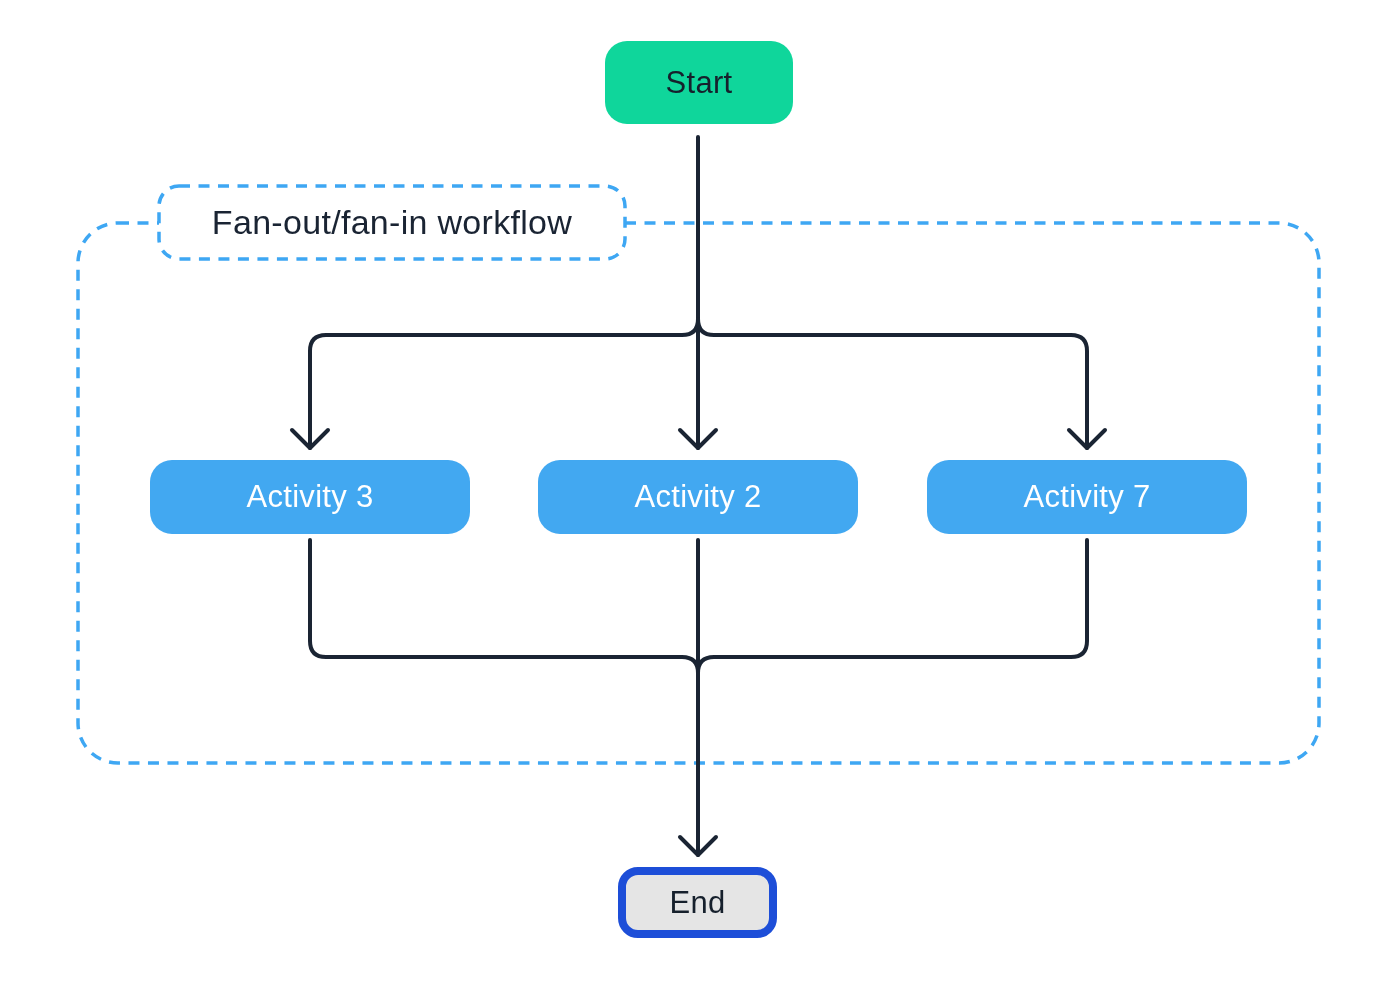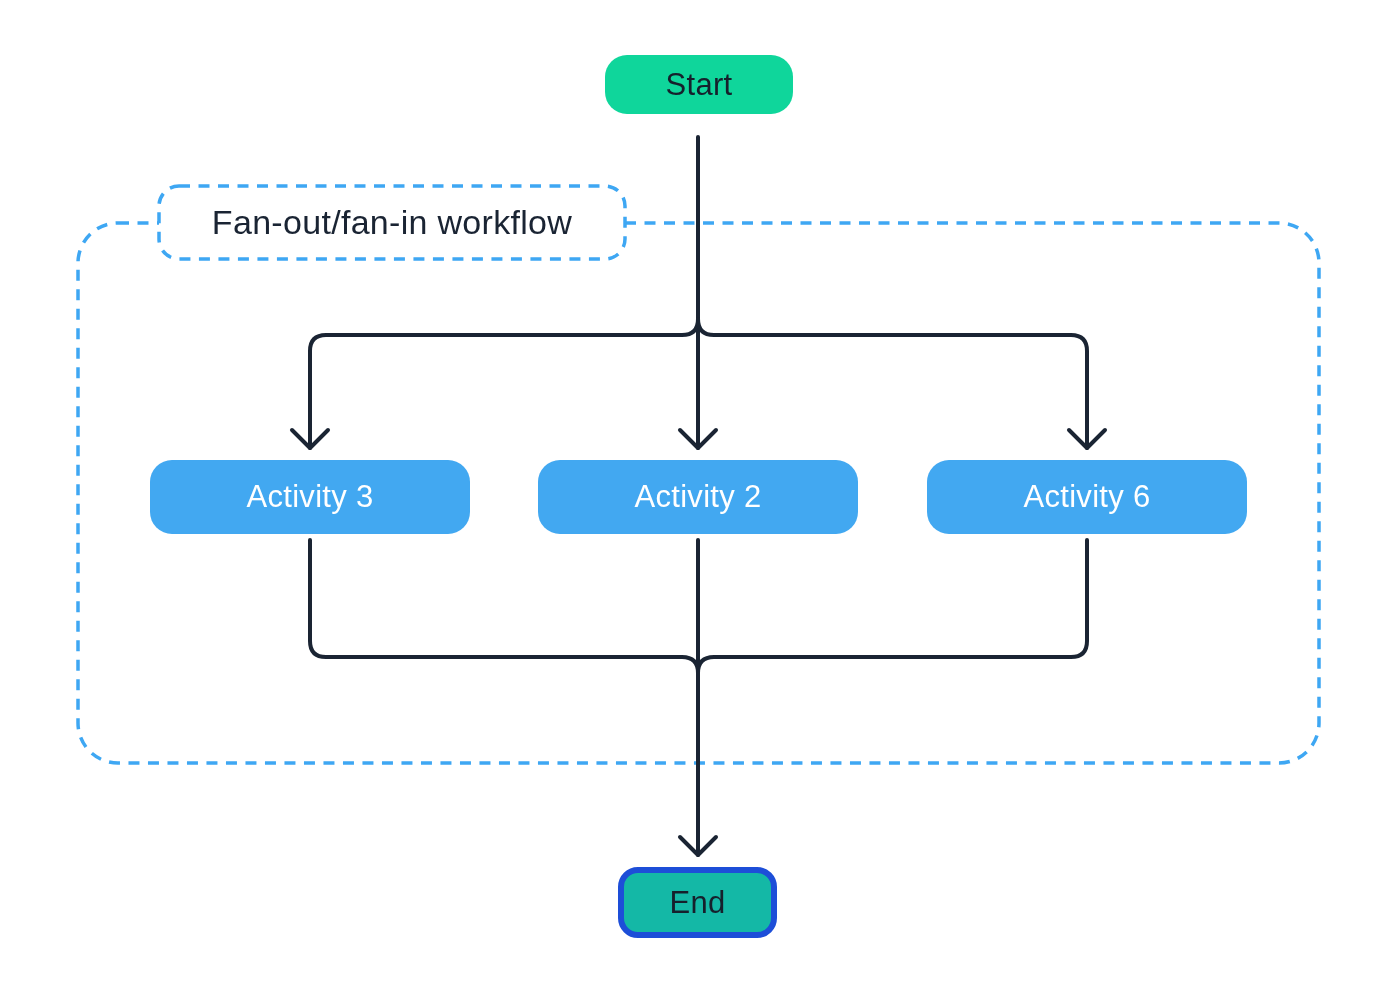--- a/index.html
+++ b/index.html
@@ -27,45 +27,45 @@
     display: flex;
     align-items: center;
     justify-content: center;
     box-sizing: border-box;
     font-size: 31px;
     font-weight: 500;
     letter-spacing: 0.3px;
   }
   .node-start {
     left: 605px;
-    top: 55px;
+    top: 41px;
     width: 188px;
-    height: 59px;
+    height: 83px;
     background: #0fd69b;
     border-radius: 22px;
     color: #16202c;
   }
   .node-activity {
     top: 460px;
     width: 320px;
     height: 74px;
     background: #42a8f1;
     border-radius: 22px;
     color: #ffffff;
   }
   .node-activity.a1 { left: 150px; }
   .node-activity.a2 { left: 538px; border-radius: 22px; }
   .node-activity.a3 { left: 927px; }
   .node-end {
     left: 618px;
     top: 867px;
     width: 159px;
     height: 71px;
-    background: #14b8a6;
-    border: 6px solid #1d4ed8;
+    background: #e5e5e5;
+    border: 8px solid #1d4ed8;
     border-radius: 20px;
     color: #16202c;
   }
   .workflow-label {
     position: absolute;
     left: 159px;
     top: 186px;
     width: 466px;
     height: 73px;
     display: flex;
@@ -114,20 +114,20 @@
     <span>Start</span>
   </div>
 
   <div class="node node-activity a1">
     <span>Activity 3</span>
   </div>
   <div class="node node-activity a2">
     <span>Activity 2</span>
   </div>
   <div class="node node-activity a3">
-    <span>Activity 6</span>
+    <span>Activity 7</span>
   </div>
 
   <div class="node node-end">
     <span>End</span>
   </div>
 
 </div>
 
 </body></html>

